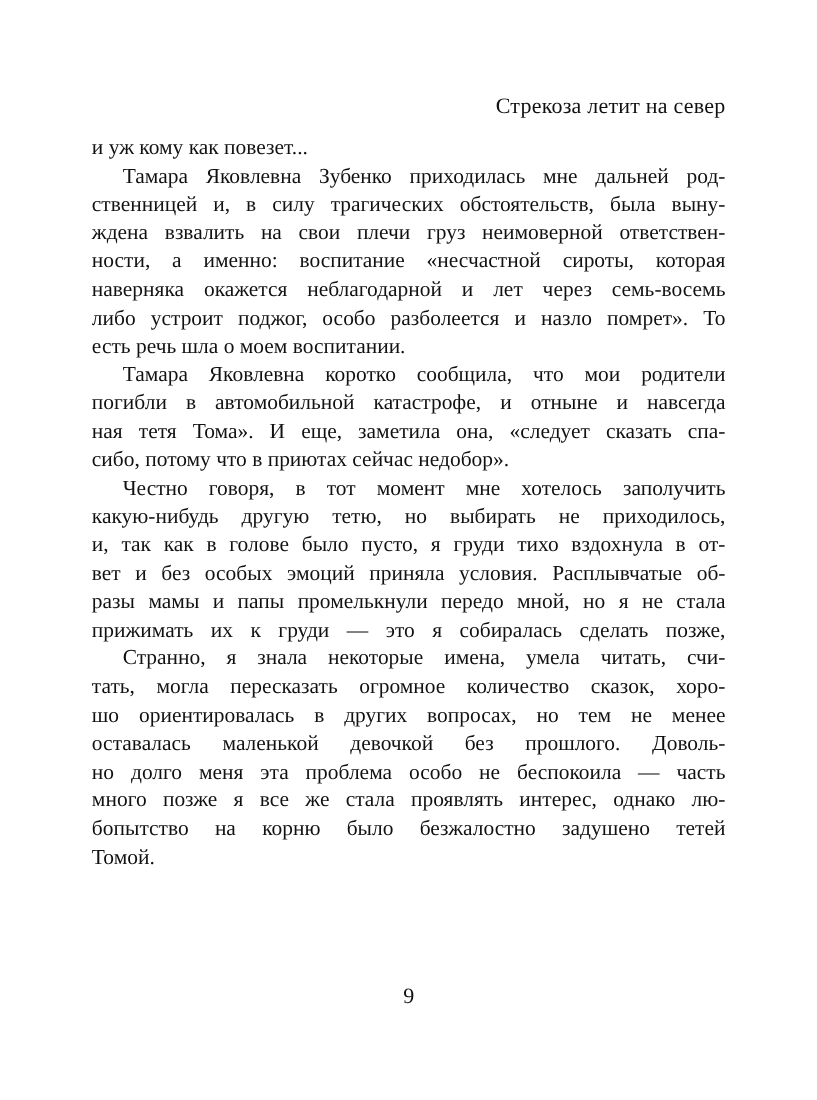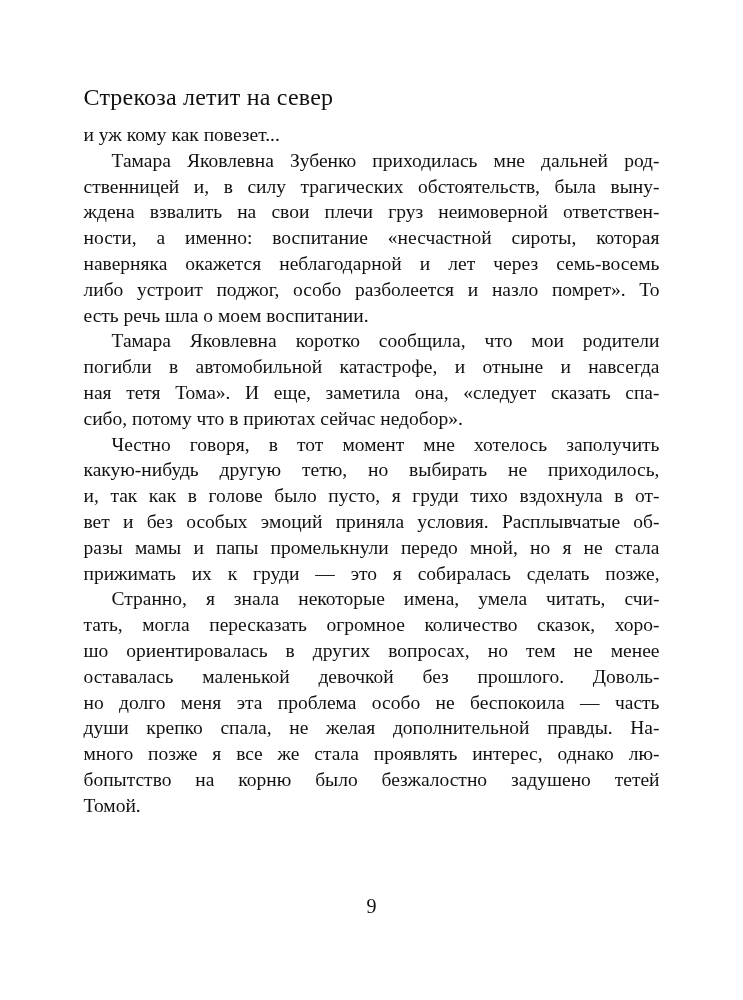--- a/index.html
+++ b/index.html
@@ -15,22 +15,22 @@
     overflow: hidden;
     font-family: "Liberation Serif", "DejaVu Serif", serif;
     color: #111111;
   }
   .content {
     width: 576px;
     margin: 0 auto;
     padding-top: 84px;
   }
   .running-title {
-    text-align: left;
-    font-size: 24px;
+    text-align: right;
+    font-size: 20px;
     line-height: 26px;
     margin: 0 0 12px 0;
     font-weight: normal;
     letter-spacing: 0.2px;
   }
   .body-text {
     font-size: 19.5px;
     line-height: 25.8px;
   }
   .para {
@@ -89,21 +89,20 @@
           <div class="line">вет и без особых эмоций приняла условия. Расплывчатые об-</div>
           <div class="line">разы мамы и папы промелькнули передо мной, но я не стала</div>
           <div class="line">прижимать их к груди — это я собиралась сделать позже,</div>
         </div>
         <div class="para">
           <div class="line first-indent">Странно, я знала некоторые имена, умела читать, счи-</div>
           <div class="line">тать, могла пересказать огромное количество сказок, хоро-</div>
           <div class="line">шо ориентировалась в других вопросах, но тем не менее</div>
           <div class="line">оставалась маленькой девочкой без прошлого. Доволь-</div>
           <div class="line">но долго меня эта проблема особо не беспокоила — часть</div>
-          <div class="line">души крепко спала, не желая дополнительной правды. На-</div>
           <div class="line">много позже я все же стала проявлять интерес, однако лю-</div>
           <div class="line">бопытство на корню было безжалостно задушено тетей</div>
           <div class="line last">Томой.</div>
         </div>
       </div>
   </div>
   <div class="page-number">9</div>
 </div>
 
 </body></html>

